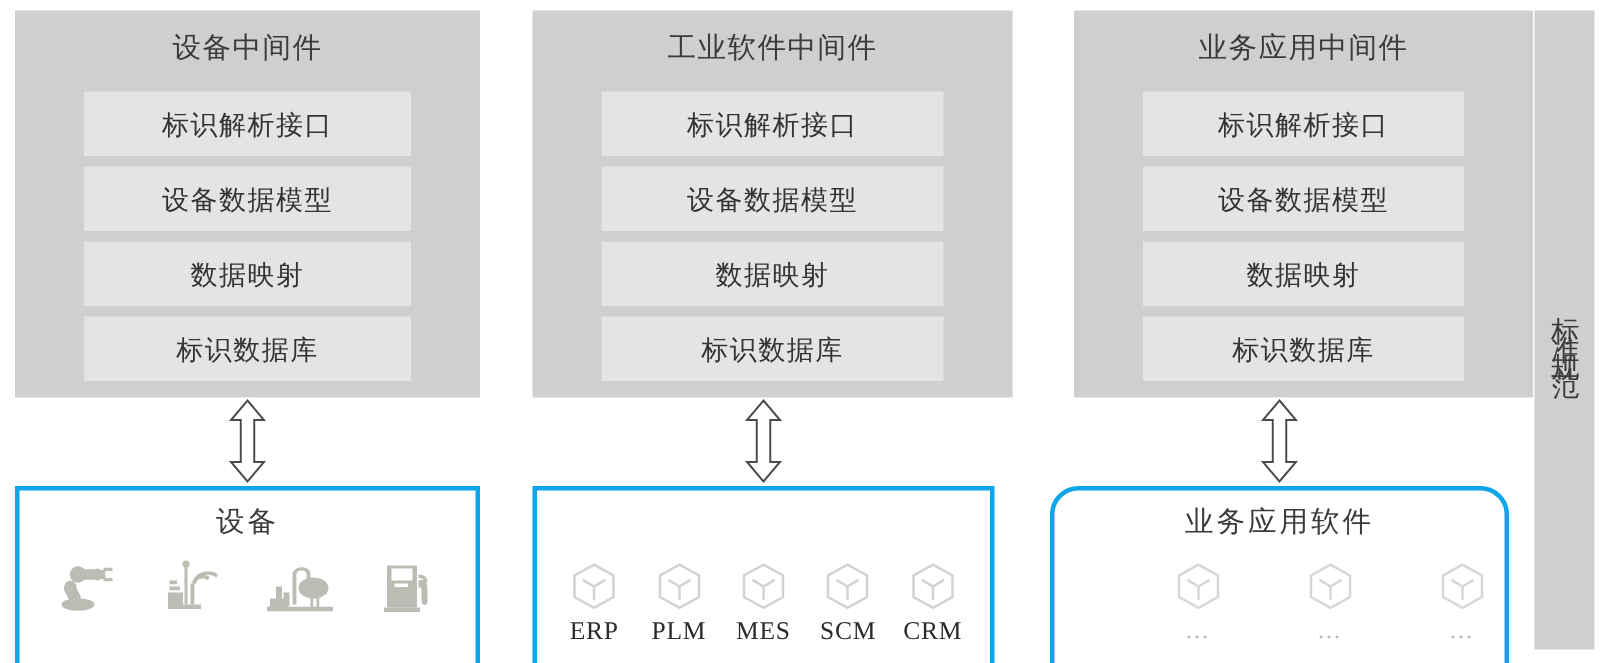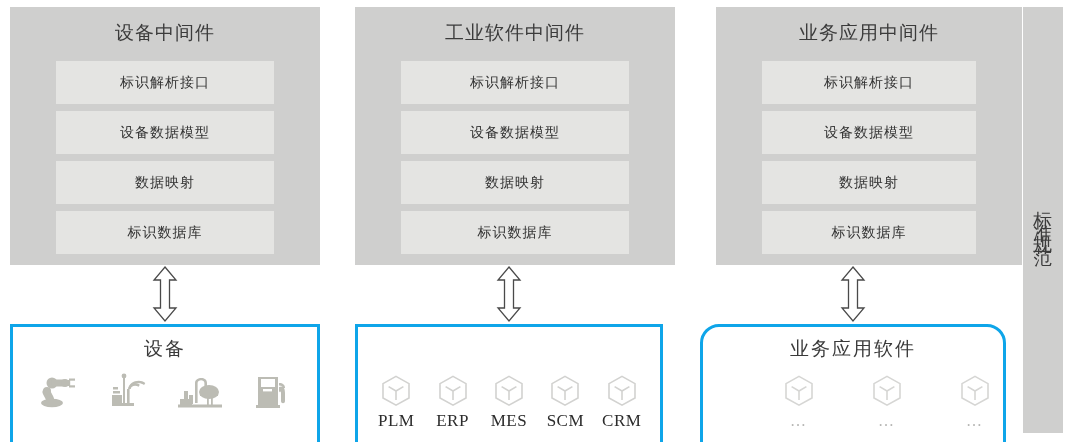--- a/index.html
+++ b/index.html
@@ -45,21 +45,21 @@
     left: 46px;
     right: 46px;
   }
   .mw-row {
     height: 43px;
     background: #e4e4e2;
     margin-bottom: 7px;
     display: flex;
     align-items: center;
     justify-content: center;
-    font-size: 14px;
+    font-size: 18px;
     color: #333333;
     letter-spacing: 1px;
   }
   .mw-row:last-child { margin-bottom: 0; }
 
   
   .arrow {
     position: absolute;
     top: 266px;
     width: 28px;
@@ -268,33 +268,33 @@
 
     <div class="icon-cell">
       <span class="glyph">
         <svg width="34" height="34" viewBox="0 0 34 34" fill="none" stroke="#d2d2d0" stroke-width="1.6">
           <path d="M17 2.4 L30 9.6 V24 L17 31.2 L4 24 V9.6 Z"></path>
           <path d="M17 17 L17 26"></path>
             <path d="M17 17 L9.6 12.6"></path>
             <path d="M17 17 L24.4 12.6"></path>
         </svg>
       </span>
+      <span class="cap">ERP</span>
+    </div>
+
+    <div class="icon-cell">
+      <span class="glyph">
+        <svg width="34" height="34" viewBox="0 0 34 34" fill="none" stroke="#d2d2d0" stroke-width="1.6">
+          <path d="M17 2.4 L30 9.6 V24 L17 31.2 L4 24 V9.6 Z"></path>
+          <path d="M17 17 L17 26"></path>
+            <path d="M17 17 L9.6 12.6"></path>
+            <path d="M17 17 L24.4 12.6"></path>
+        </svg>
+      </span>
       <span class="cap">PLM</span>
-    </div>
-
-    <div class="icon-cell">
-      <span class="glyph">
-        <svg width="34" height="34" viewBox="0 0 34 34" fill="none" stroke="#d2d2d0" stroke-width="1.6">
-          <path d="M17 2.4 L30 9.6 V24 L17 31.2 L4 24 V9.6 Z"></path>
-          <path d="M17 17 L17 26"></path>
-            <path d="M17 17 L9.6 12.6"></path>
-            <path d="M17 17 L24.4 12.6"></path>
-        </svg>
-      </span>
-      <span class="cap">ERP</span>
     </div>
 
     <div class="icon-cell">
       <span class="glyph">
         <svg width="34" height="34" viewBox="0 0 34 34" fill="none" stroke="#d2d2d0" stroke-width="1.6">
           <path d="M17 2.4 L30 9.6 V24 L17 31.2 L4 24 V9.6 Z"></path>
           <path d="M17 17 L17 26"></path>
             <path d="M17 17 L9.6 12.6"></path>
             <path d="M17 17 L24.4 12.6"></path>
         </svg>

